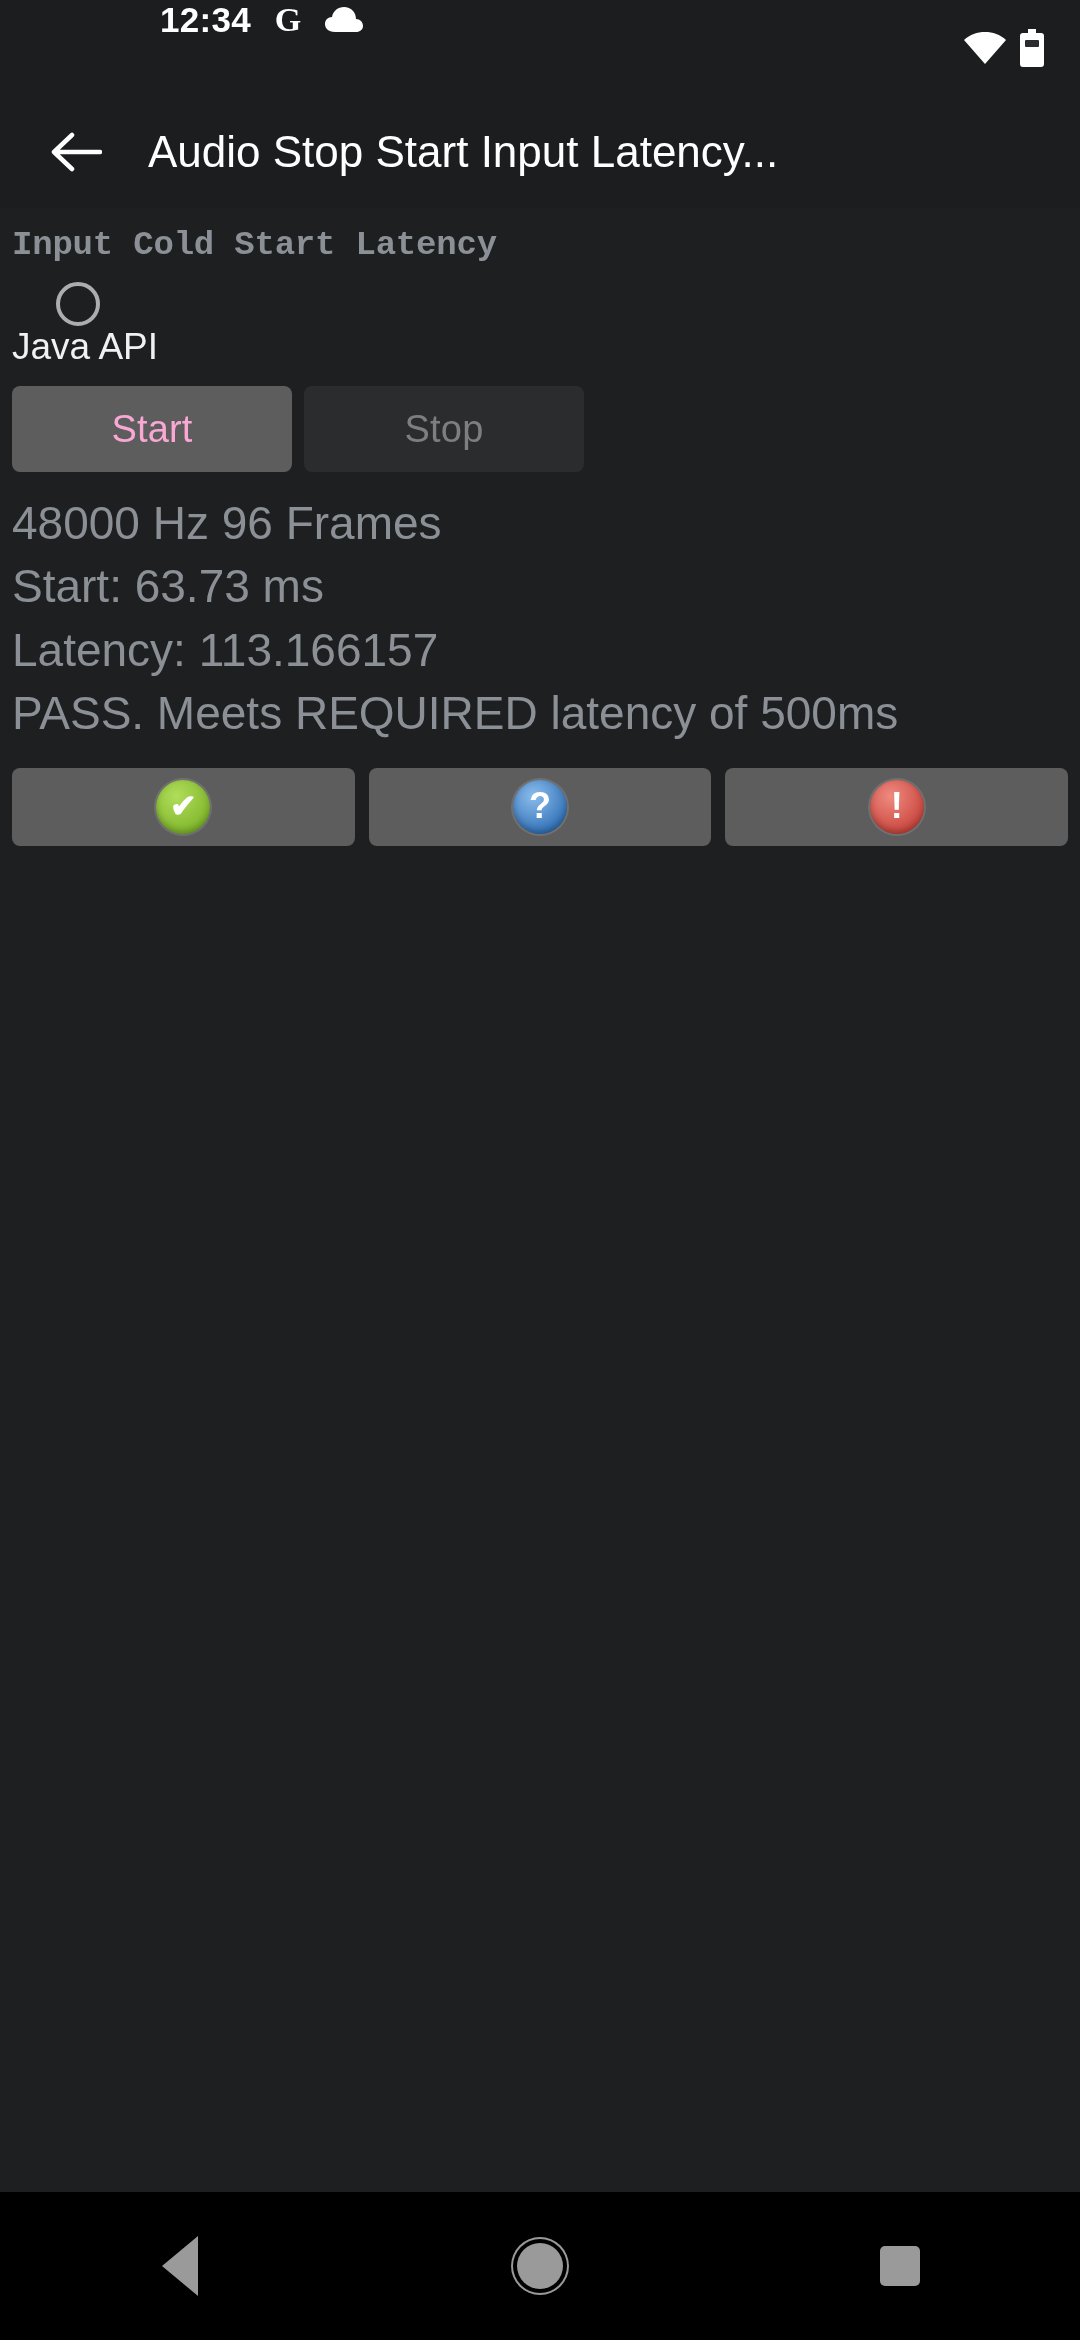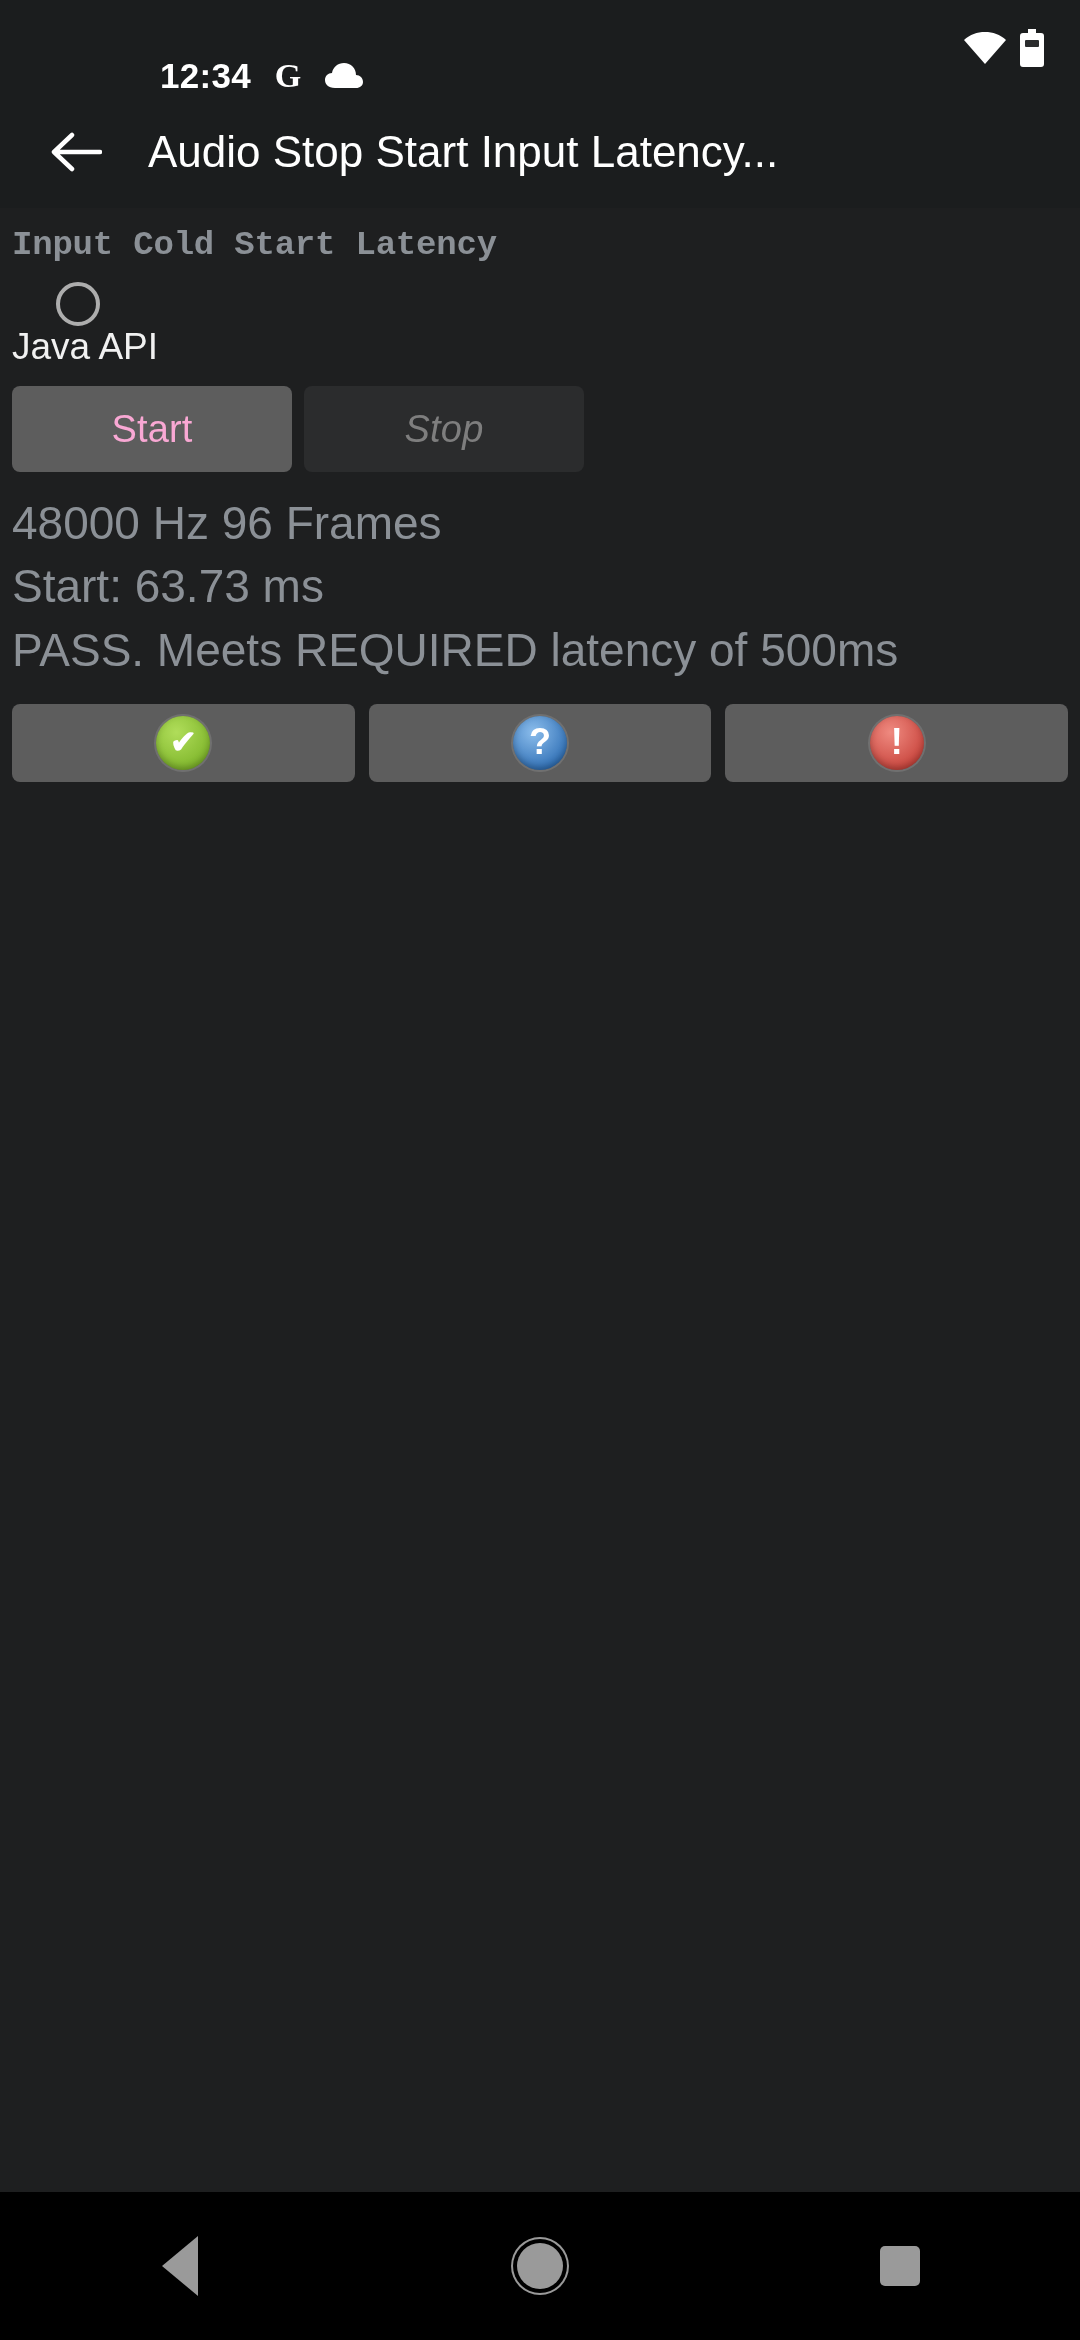--- a/index.html
+++ b/index.html
@@ -12,21 +12,21 @@
   .phone {
     position:relative;
     width:1080px; height:2340px;
     background:#1b1d1e;
     display:flex; flex-direction:column;
   }
 
   
   .statusbar {
     height:96px; flex:0 0 96px;
-    display:flex; align-items:flex-end;
+    display:flex; align-items:flex-start;
     padding:0 36px 0 0;
     background:#1b1d1e;
     position:relative;
   }
   .sb-left {
     display:flex; align-items:center; gap:20px;
     margin-left:160px;
   }
   .sb-clock {
     color:#ffffff; font-size:35px; font-weight:700;
@@ -124,21 +124,21 @@
   }
   .mbtn {
     height:86px;
     min-width:280px;
     border-radius:8px;
     display:flex; align-items:center; justify-content:center;
     font-size:38px;
     letter-spacing:0.2px;
   }
   .mbtn.enabled { background:#5d5d5d; color:#f9a8d4; }
-  .mbtn.disabled { background:#2b2c2d; color:#7e7e7e;font-style:italic; }
+  .mbtn.disabled { background:#2b2c2d; color:#7e7e7e; }
 
   
   .results {
     padding:14px 0 10px 0;
   }
   .result-line {
     color:#8b9096;
     font-size:46px;
     line-height:1.03;
     padding:8px 0;
@@ -259,20 +259,21 @@
     </div>
 
     <div class="btn-row">
       <div class="mbtn enabled">Start</div>
       <div class="mbtn disabled">Stop</div>
     </div>
 
     <div class="results">
       <div class="result-line">48000 Hz 96 Frames</div>
       <div class="result-line">Start: 63.73 ms</div>
+      <div class="result-line">Latency: 113.166157</div>
       <div class="result-line">PASS. Meets REQUIRED latency of 500ms</div>
     </div>
 
     <div class="status-btn-row">
       <div class="status-btn">
         <span class="badge badge-green">
           <span class="glyph check">✔</span>
         </span>
       </div>
       <div class="status-btn">

